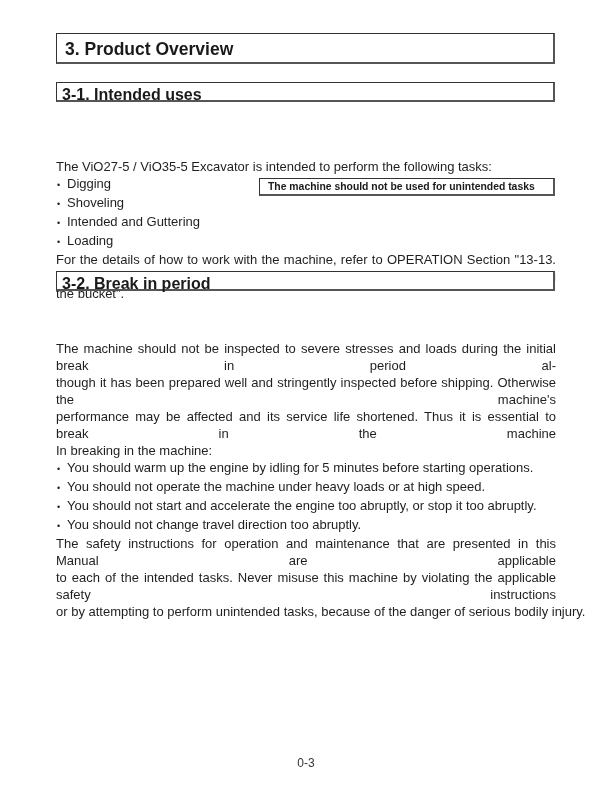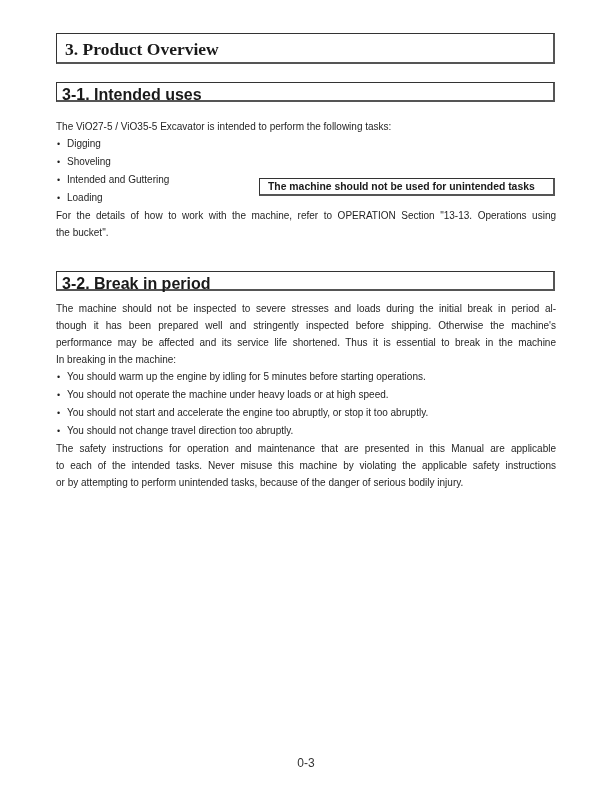--- a/index.html
+++ b/index.html
@@ -13,36 +13,36 @@
       position: absolute; box-sizing: border-box;
       border: 1.5px solid #333;
       border-right: 2.5px solid #555;
       border-bottom: 2.5px solid #555;
       background: #fff;
     }
     .chapter-title {
       left: 56px; top: 33px; width: 499px; height: 31px;
       font-weight: bold; font-size: 17.5px;
       padding: 5px 0 0 8px;
-      font-family: Liberation Serif, serif;
     }
     .section-title {
       left: 56px; width: 499px; height: 20px;
       font-weight: bold; font-size: 16px;
       padding: 3px 0 0 5px;
     }
     .callout {
       left: 259px; top: 178px; width: 296px; height: 18px;
       font-weight: bold; font-size: 10.4px;
       padding: 2px 0 0 8px;
     }
     .text {
       position: absolute; left: 56px; width: 500px;
-      font-size: 10px; line-height: 17px;
+      font-size: 13px; line-height: 17px;
       color: #1f1f1f;
+      margin-top: 40px;
     }
     .line { white-space: nowrap; }
     .justify { text-align: justify; text-align-last: justify; white-space: normal; }
     .bullet::before { content: "•"; display: inline-block; width: 10px; padding-left: 1px; font-size: 9px; }
     .page-num {
       position: absolute; top: 756px; left: 0; width: 612px;
       text-align: center; font-size: 12px; color: #333;
     }
   </style>
 </head>

